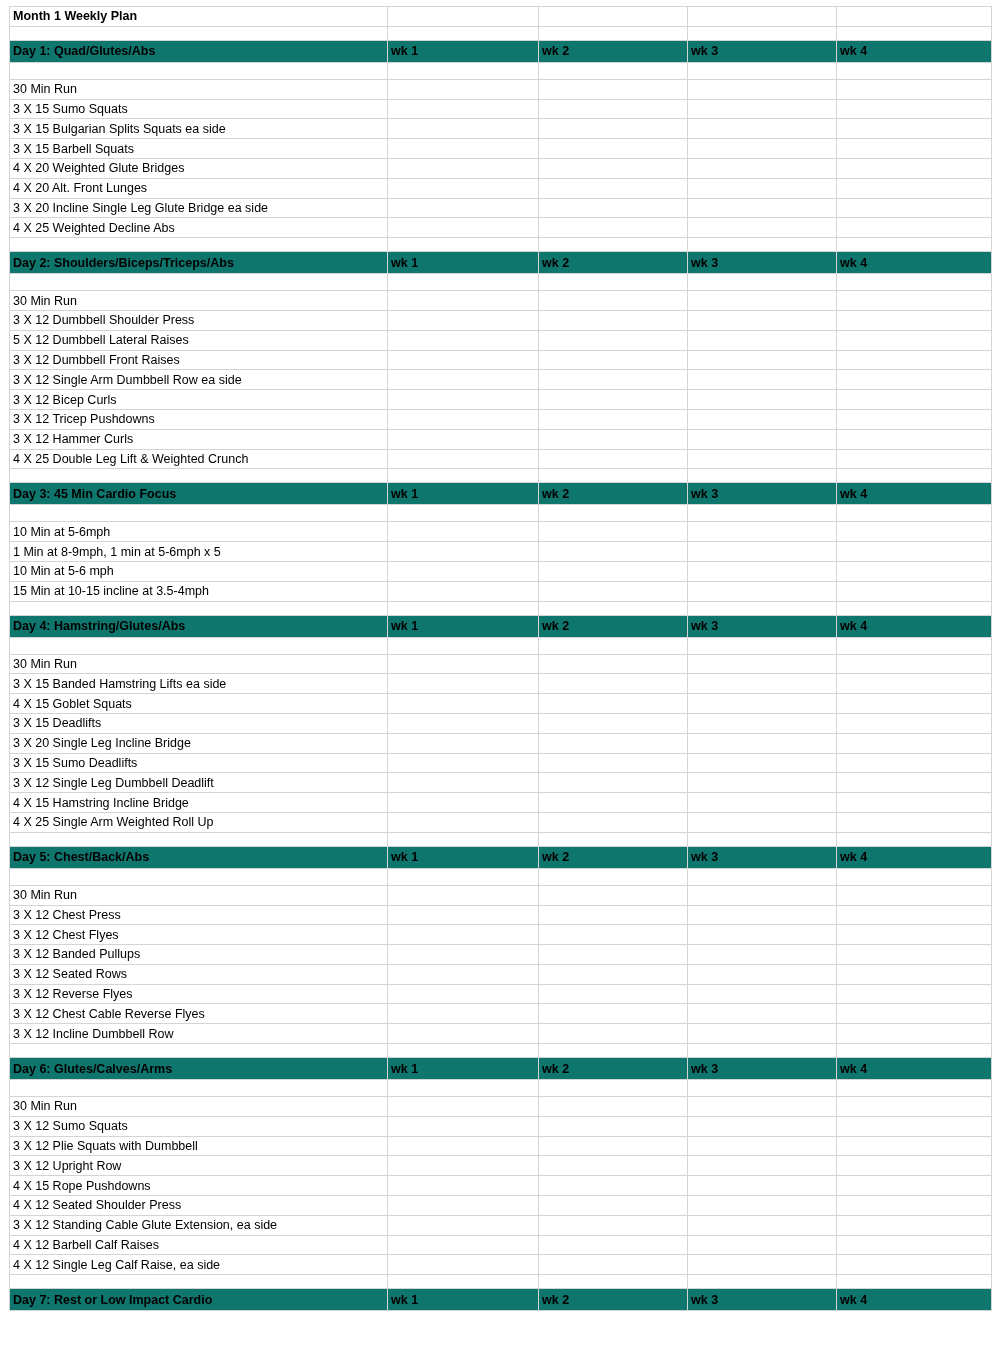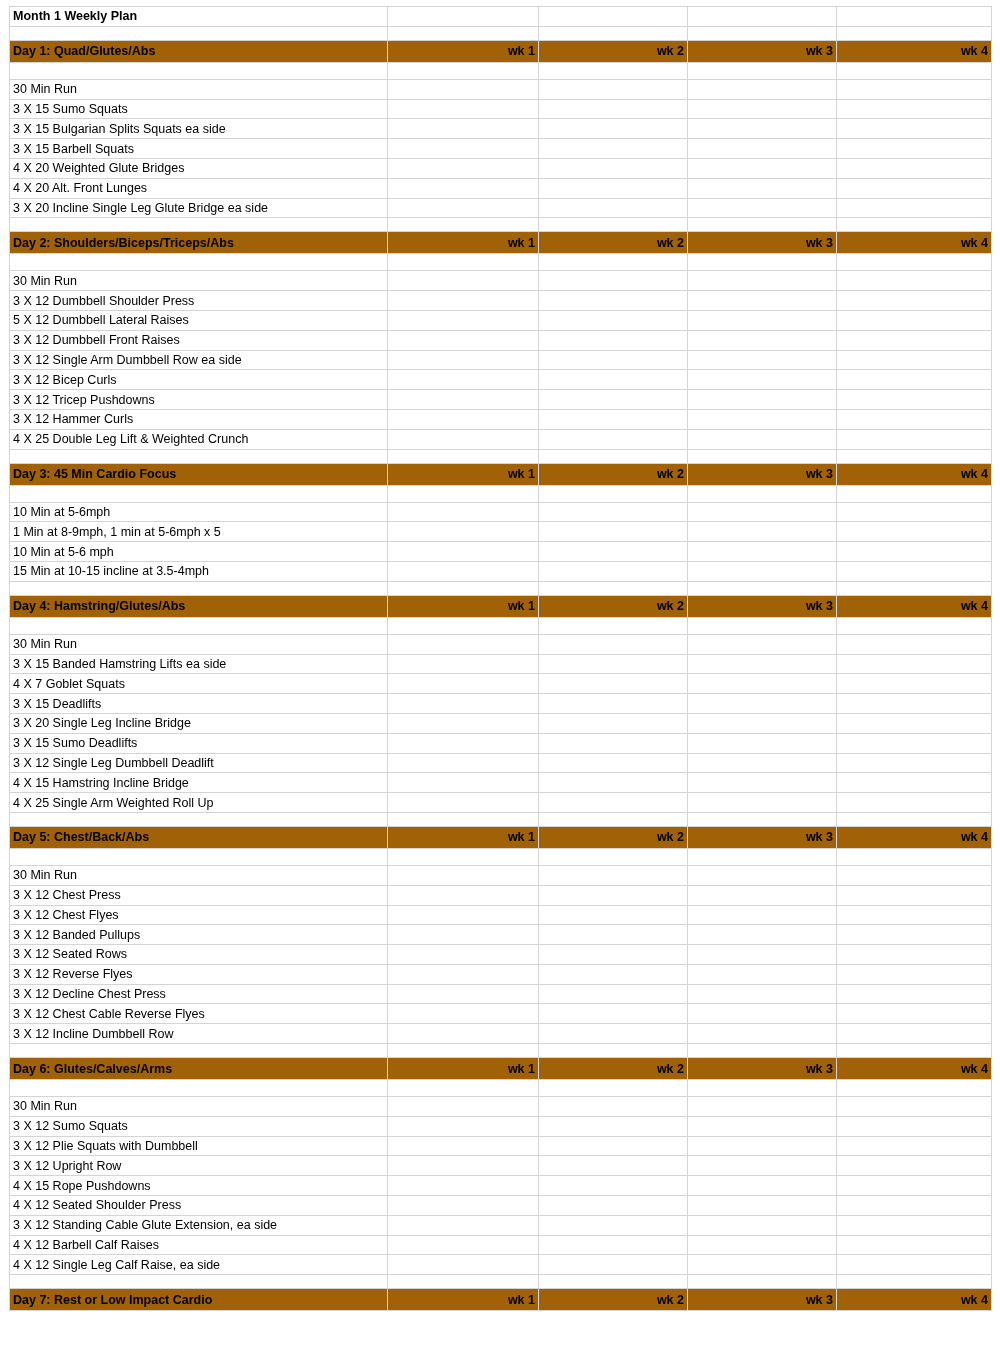--- a/index.html
+++ b/index.html
@@ -47,34 +47,33 @@
     font-weight: bold;
     height: 26px;
     line-height: 24px;
     padding-left: 4px;
     margin-left: 24px;
   }
   tr.spacer td {
     height: 13px;
   }
   tr.day-header td {
-    background: #a16207;
+    background: #0f766e;
     font-weight: bold;
     height: 21px;
     font-size: 12.5px;
   }
   tr.blank td {
     height: 16px;
   }
   td.exercise {
     padding-left: 4px;
   }
   td.wk {
     padding-left: 6px;
-    text-align: right;
   }
 </style>
 </head>
 <body>
 
 <div class="sheet">
   <table class="grid">
     <colgroup>
       <col class="c0">
         <col class="c1">
@@ -153,20 +152,27 @@
           <td></td>
           <td></td>
         </tr>
         <tr>
           <td class="exercise">3 X 20 Incline Single Leg Glute Bridge ea side</td>
           <td></td>
           <td></td>
           <td></td>
           <td></td>
         </tr>
+        <tr>
+          <td class="exercise">4 X 25 Weighted Decline Abs</td>
+          <td></td>
+          <td></td>
+          <td></td>
+          <td></td>
+        </tr>
         <tr class="spacer">
           <td></td>
           <td></td>
           <td></td>
           <td></td>
           <td></td>
         </tr>
         <tr class="day-header">
           <td>Day 2: Shoulders/Biceps/Triceps/Abs</td>
           <td class="wk">wk 1</td>
@@ -322,21 +328,21 @@
           <td></td>
         </tr>
         <tr>
           <td class="exercise">3 X 15 Banded Hamstring Lifts ea side</td>
           <td></td>
           <td></td>
           <td></td>
           <td></td>
         </tr>
         <tr>
-          <td class="exercise">4 X 7 Goblet Squats</td>
+          <td class="exercise">4 X 15 Goblet Squats</td>
           <td></td>
           <td></td>
           <td></td>
           <td></td>
         </tr>
         <tr>
           <td class="exercise">3 X 15 Deadlifts</td>
           <td></td>
           <td></td>
           <td></td>
@@ -428,27 +434,20 @@
         </tr>
         <tr>
           <td class="exercise">3 X 12 Seated Rows</td>
           <td></td>
           <td></td>
           <td></td>
           <td></td>
         </tr>
         <tr>
           <td class="exercise">3 X 12 Reverse Flyes</td>
-          <td></td>
-          <td></td>
-          <td></td>
-          <td></td>
-        </tr>
-        <tr>
-          <td class="exercise">3 X 12 Decline Chest Press</td>
           <td></td>
           <td></td>
           <td></td>
           <td></td>
         </tr>
         <tr>
           <td class="exercise">3 X 12 Chest Cable Reverse Flyes</td>
           <td></td>
           <td></td>
           <td></td>

